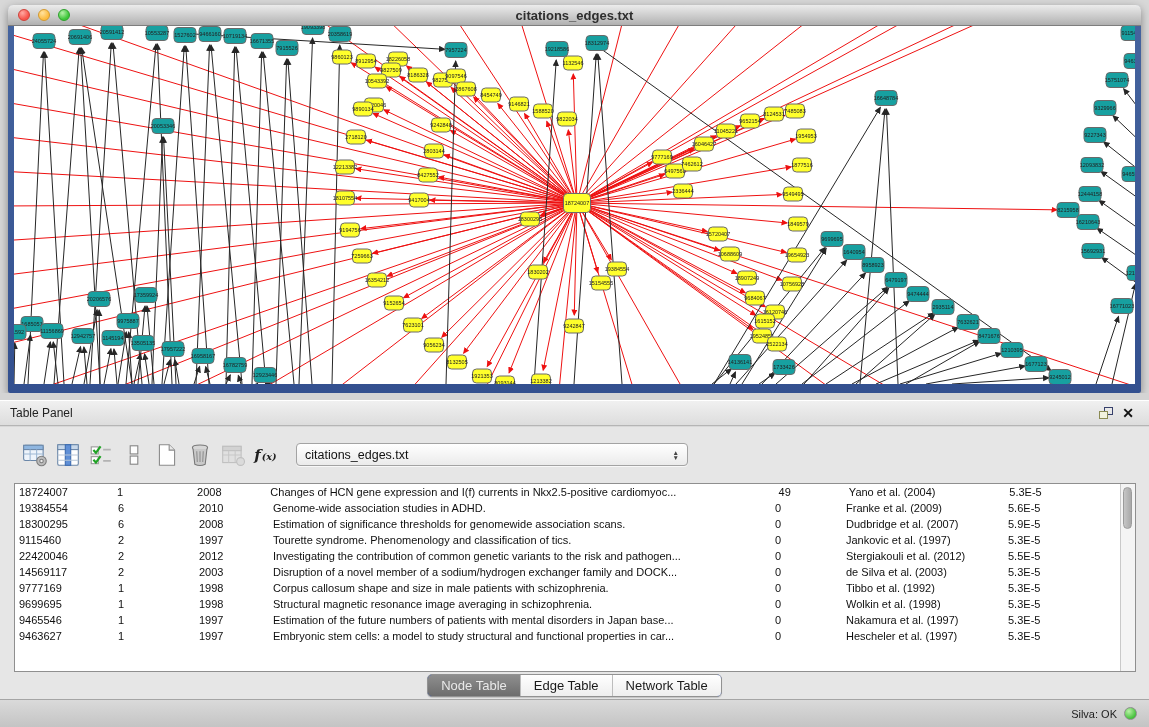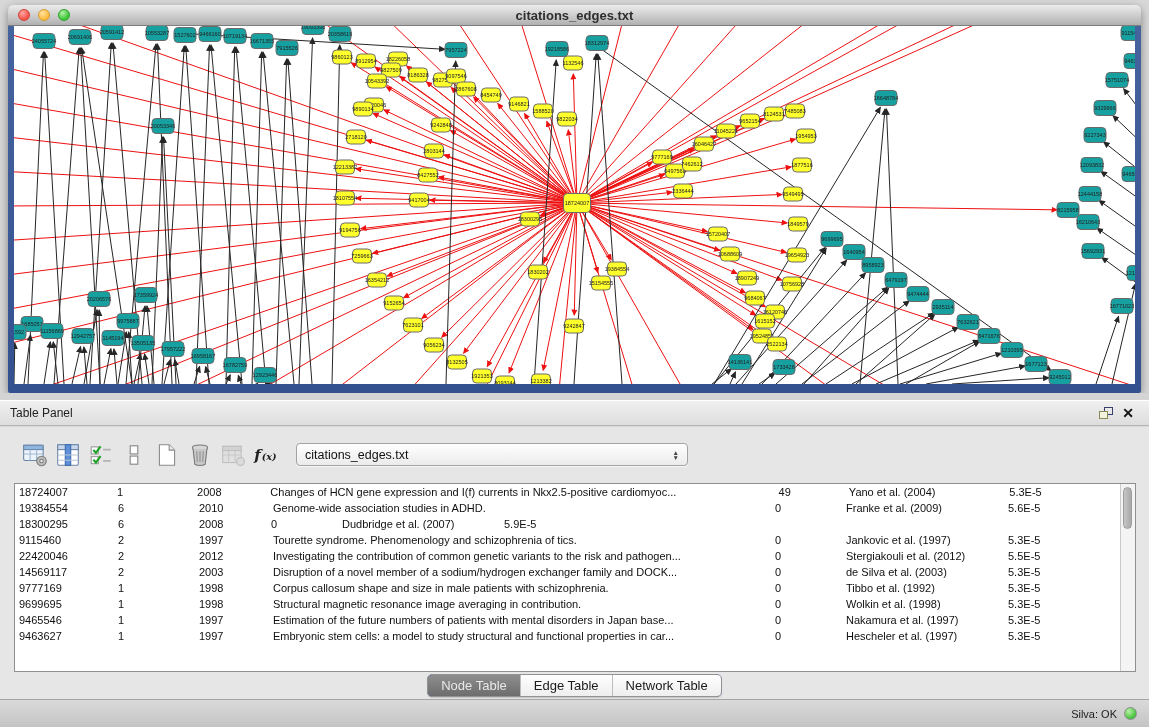--- a/index.html
+++ b/index.html
@@ -856,29 +856,30 @@
             <div class="td" style="width: 69px; padding-left: 4px;">2010</div>
             <div class="td" style="width: 504px; padding-left: 9px;">Genome-wide association studies in ADHD.</div>
             <div class="td" style="width: 69px; padding-left: 7px;">0</div>
             <div class="td" style="width: 141px; padding-left: 9px;">Franke et al. (2009)</div>
             <div class="td" style="width: 142px; padding-left: 30px;">5.6E-5</div>
           </div>
           <div class="tr">
             <div class="td" style="width: 90px; padding-left: 4px;">18300295</div>
             <div class="td" style="width: 90px; padding-left: 13px;">6</div>
             <div class="td" style="width: 69px; padding-left: 4px;">2008</div>
+            <div class="td" style="width: 504px; padding-left: 9px;">Estimation of significance thresholds for genomewide association scans.</div>
             <div class="td" style="width: 69px; padding-left: 7px;">0</div>
             <div class="td" style="width: 141px; padding-left: 9px;">Dudbridge et al. (2007)</div>
             <div class="td" style="width: 142px; padding-left: 30px;">5.9E-5</div>
           </div>
           <div class="tr">
             <div class="td" style="width: 90px; padding-left: 4px;">9115460</div>
             <div class="td" style="width: 90px; padding-left: 13px;">2</div>
             <div class="td" style="width: 69px; padding-left: 4px;">1997</div>
-            <div class="td" style="width: 504px; padding-left: 9px;">Tourette syndrome. Phenomenology and schizophrenia of tics.</div>
+            <div class="td" style="width: 504px; padding-left: 9px;">Tourette syndrome. Phenomenology and classification of tics.</div>
             <div class="td" style="width: 69px; padding-left: 7px;">0</div>
             <div class="td" style="width: 141px; padding-left: 9px;">Jankovic et al. (1997)</div>
             <div class="td" style="width: 142px; padding-left: 30px;">5.3E-5</div>
           </div>
           <div class="tr">
             <div class="td" style="width: 90px; padding-left: 4px;">22420046</div>
             <div class="td" style="width: 90px; padding-left: 13px;">2</div>
             <div class="td" style="width: 69px; padding-left: 4px;">2012</div>
             <div class="td" style="width: 504px; padding-left: 9px;">Investigating the contribution of common genetic variants to the risk and pathogen...</div>
             <div class="td" style="width: 69px; padding-left: 7px;">0</div>
@@ -900,21 +901,21 @@
             <div class="td" style="width: 69px; padding-left: 4px;">1998</div>
             <div class="td" style="width: 504px; padding-left: 9px;">Corpus callosum shape and size in male patients with schizophrenia.</div>
             <div class="td" style="width: 69px; padding-left: 7px;">0</div>
             <div class="td" style="width: 141px; padding-left: 9px;">Tibbo et al. (1992)</div>
             <div class="td" style="width: 142px; padding-left: 30px;">5.3E-5</div>
           </div>
           <div class="tr">
             <div class="td" style="width: 90px; padding-left: 4px;">9699695</div>
             <div class="td" style="width: 90px; padding-left: 13px;">1</div>
             <div class="td" style="width: 69px; padding-left: 4px;">1998</div>
-            <div class="td" style="width: 504px; padding-left: 9px;">Structural magnetic resonance image averaging in contribution.</div>
+            <div class="td" style="width: 504px; padding-left: 9px;">Structural magnetic resonance image averaging in schizophrenia.</div>
             <div class="td" style="width: 69px; padding-left: 7px;">0</div>
             <div class="td" style="width: 141px; padding-left: 9px;">Wolkin et al. (1998)</div>
             <div class="td" style="width: 142px; padding-left: 30px;">5.3E-5</div>
           </div>
           <div class="tr">
             <div class="td" style="width: 90px; padding-left: 4px;">9465546</div>
             <div class="td" style="width: 90px; padding-left: 13px;">1</div>
             <div class="td" style="width: 69px; padding-left: 4px;">1997</div>
             <div class="td" style="width: 504px; padding-left: 9px;">Estimation of the future numbers of patients with mental disorders in Japan base...</div>
             <div class="td" style="width: 69px; padding-left: 7px;">0</div>

